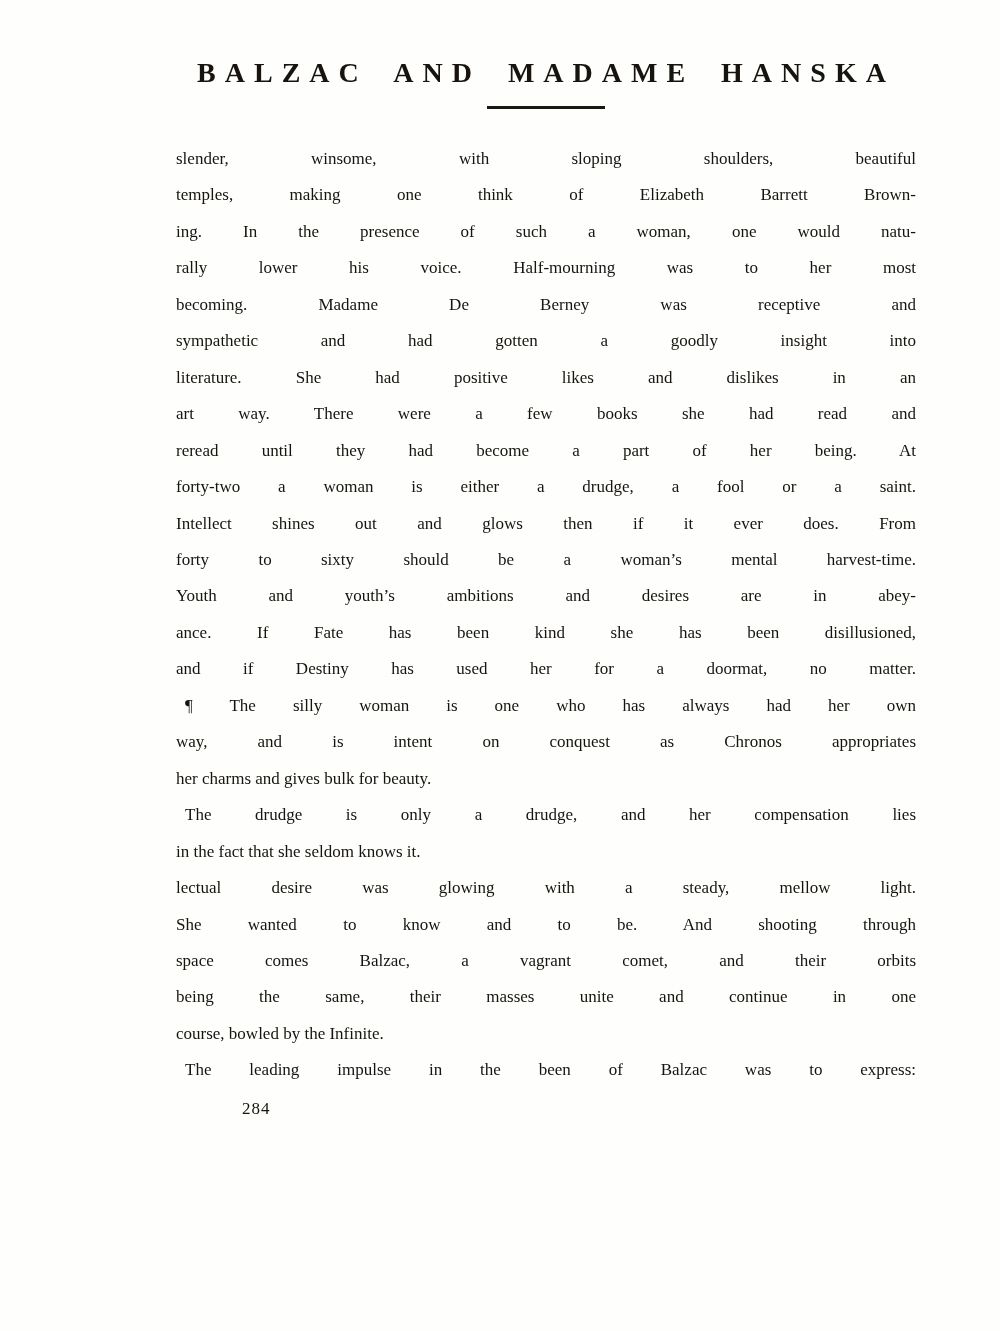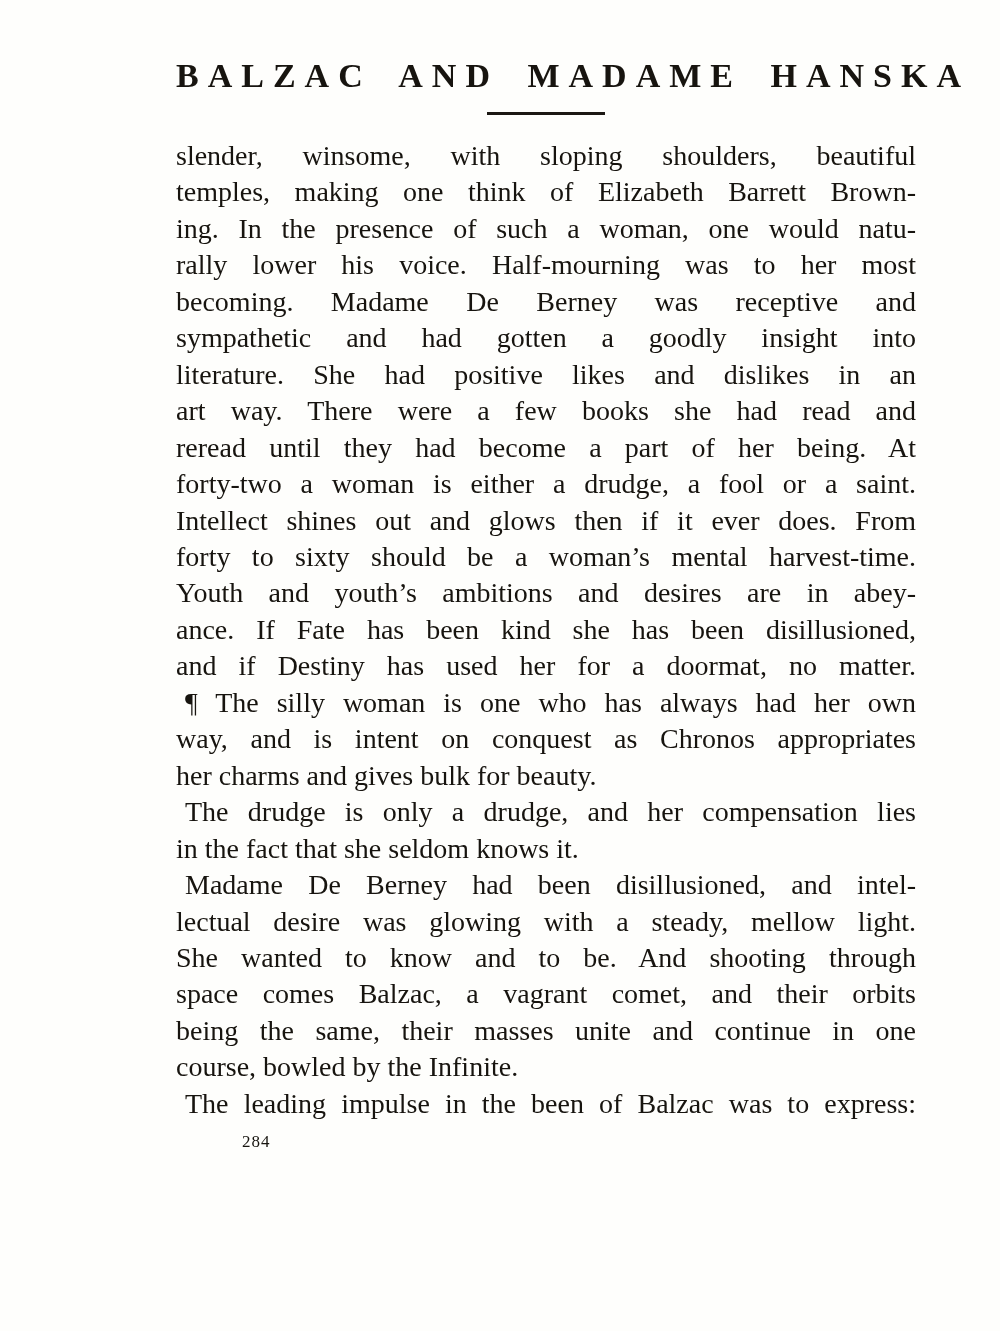--- a/index.html
+++ b/index.html
@@ -19,35 +19,35 @@
   }
   .content {
     margin-left: 176px;
     width: 740px;
   }
   .header {
     padding-top: 57px;
     text-align: center;
   }
   .title {
-    font-size: 34px;
+    font-size: 28px;
     font-weight: 700;
     letter-spacing: 9px;
     word-spacing: 11px;
     white-space: nowrap;
   }
   .title-rule {
     width: 118px;
     height: 3px;
     background: #1b1813;
     margin: 17px auto 0 auto;
   }
   .body-lines {
-    margin-top: 23px;
-    font-size: 28px;
+    margin-top: 32px;
+    font-size: 17px;
     line-height: 36.45px;
   }
   .line {
     text-align: justify;
     text-align-last: justify;
   }
   .line.no-justify {
     text-align: center;
     text-align-last: left;
   }
@@ -84,21 +84,20 @@
         <div class="line">Intellect shines out and glows then if it ever does. From</div>
         <div class="line">forty to sixty should be a woman’s mental harvest-time.</div>
         <div class="line">Youth and youth’s ambitions and desires are in abey-</div>
         <div class="line">ance. If Fate has been kind she has been disillusioned,</div>
         <div class="line">and if Destiny has used her for a doormat, no matter.</div>
         <div class="line indent">¶ The silly woman is one who has always had her own</div>
         <div class="line">way, and is intent on conquest as Chronos appropriates</div>
         <div class="line no-justify">her charms and gives bulk for beauty.</div>
         <div class="line indent">The drudge is only a drudge, and her compensation lies</div>
         <div class="line no-justify">in the fact that she seldom knows it.</div>
-        <div class="line indent">Madame De Berney had been disillusioned, and intel-</div>
         <div class="line">lectual desire was glowing with a steady, mellow light.</div>
         <div class="line">She wanted to know and to be. And shooting through</div>
         <div class="line">space comes Balzac, a vagrant comet, and their orbits</div>
         <div class="line">being the same, their masses unite and continue in one</div>
         <div class="line no-justify">course, bowled by the Infinite.</div>
         <div class="line indent">The leading impulse in the been of Balzac was to express:</div>
       </div>
     <div class="page-number">284</div>
   </div>
 </div>

